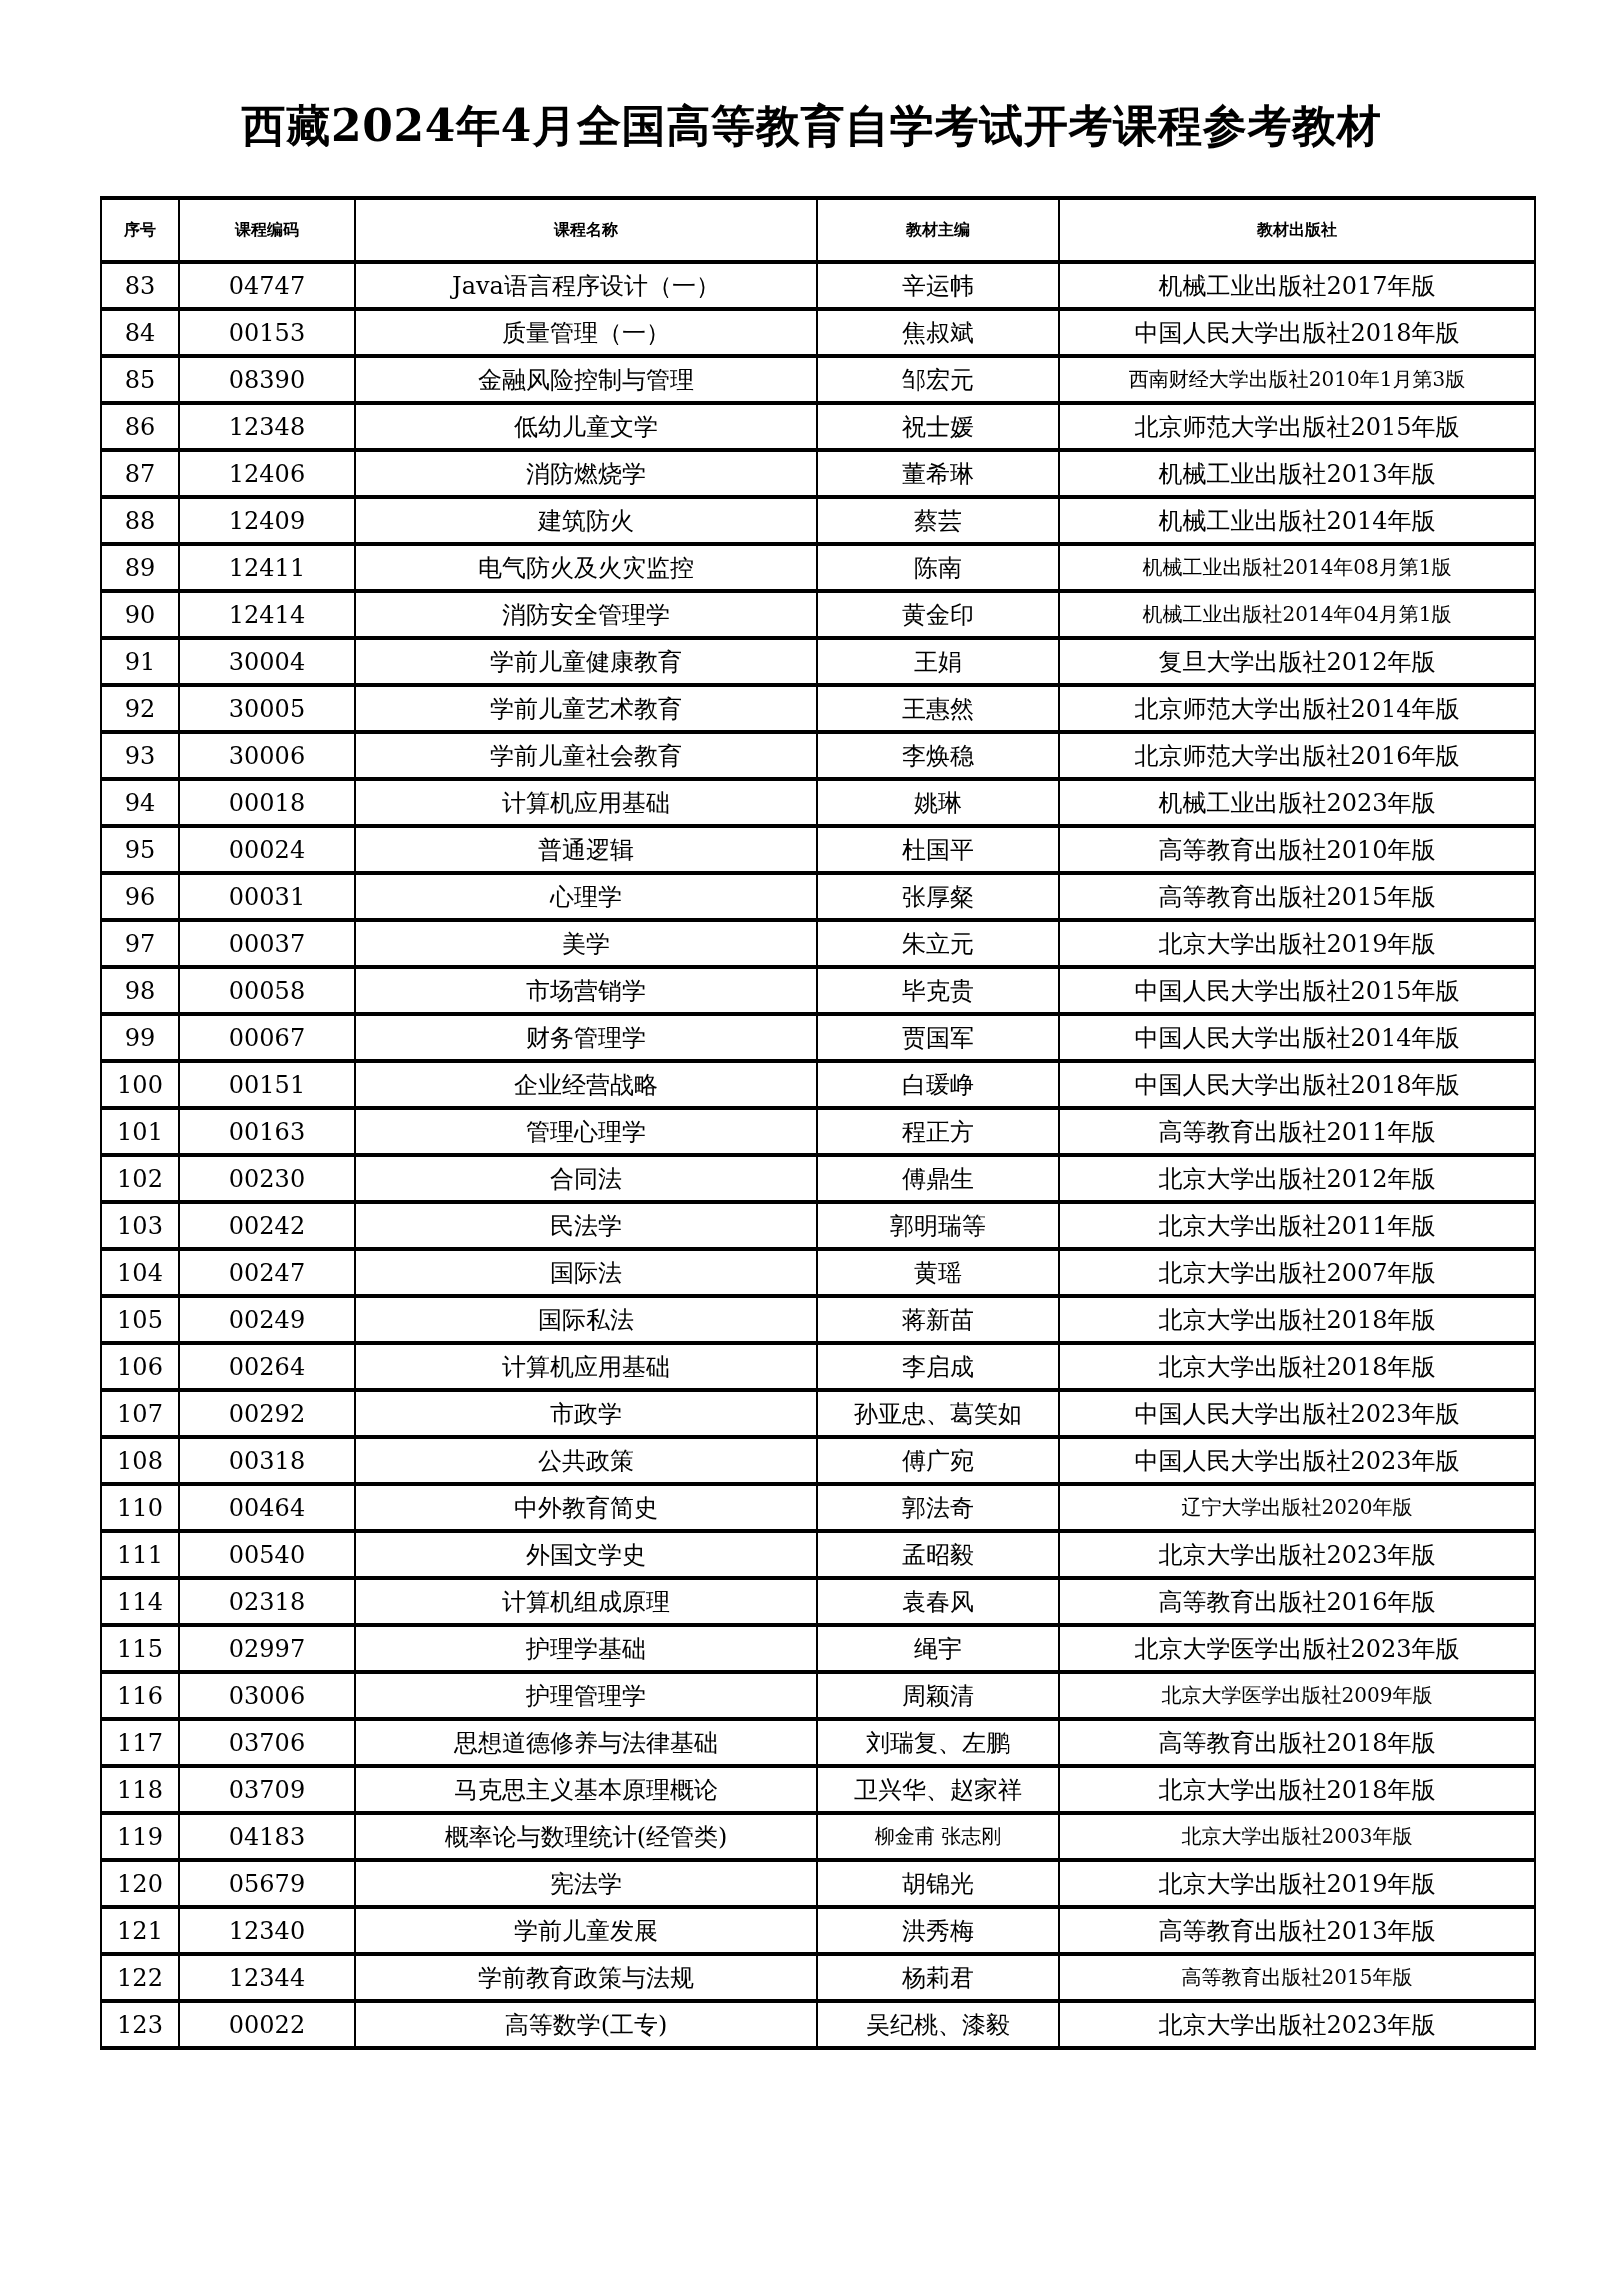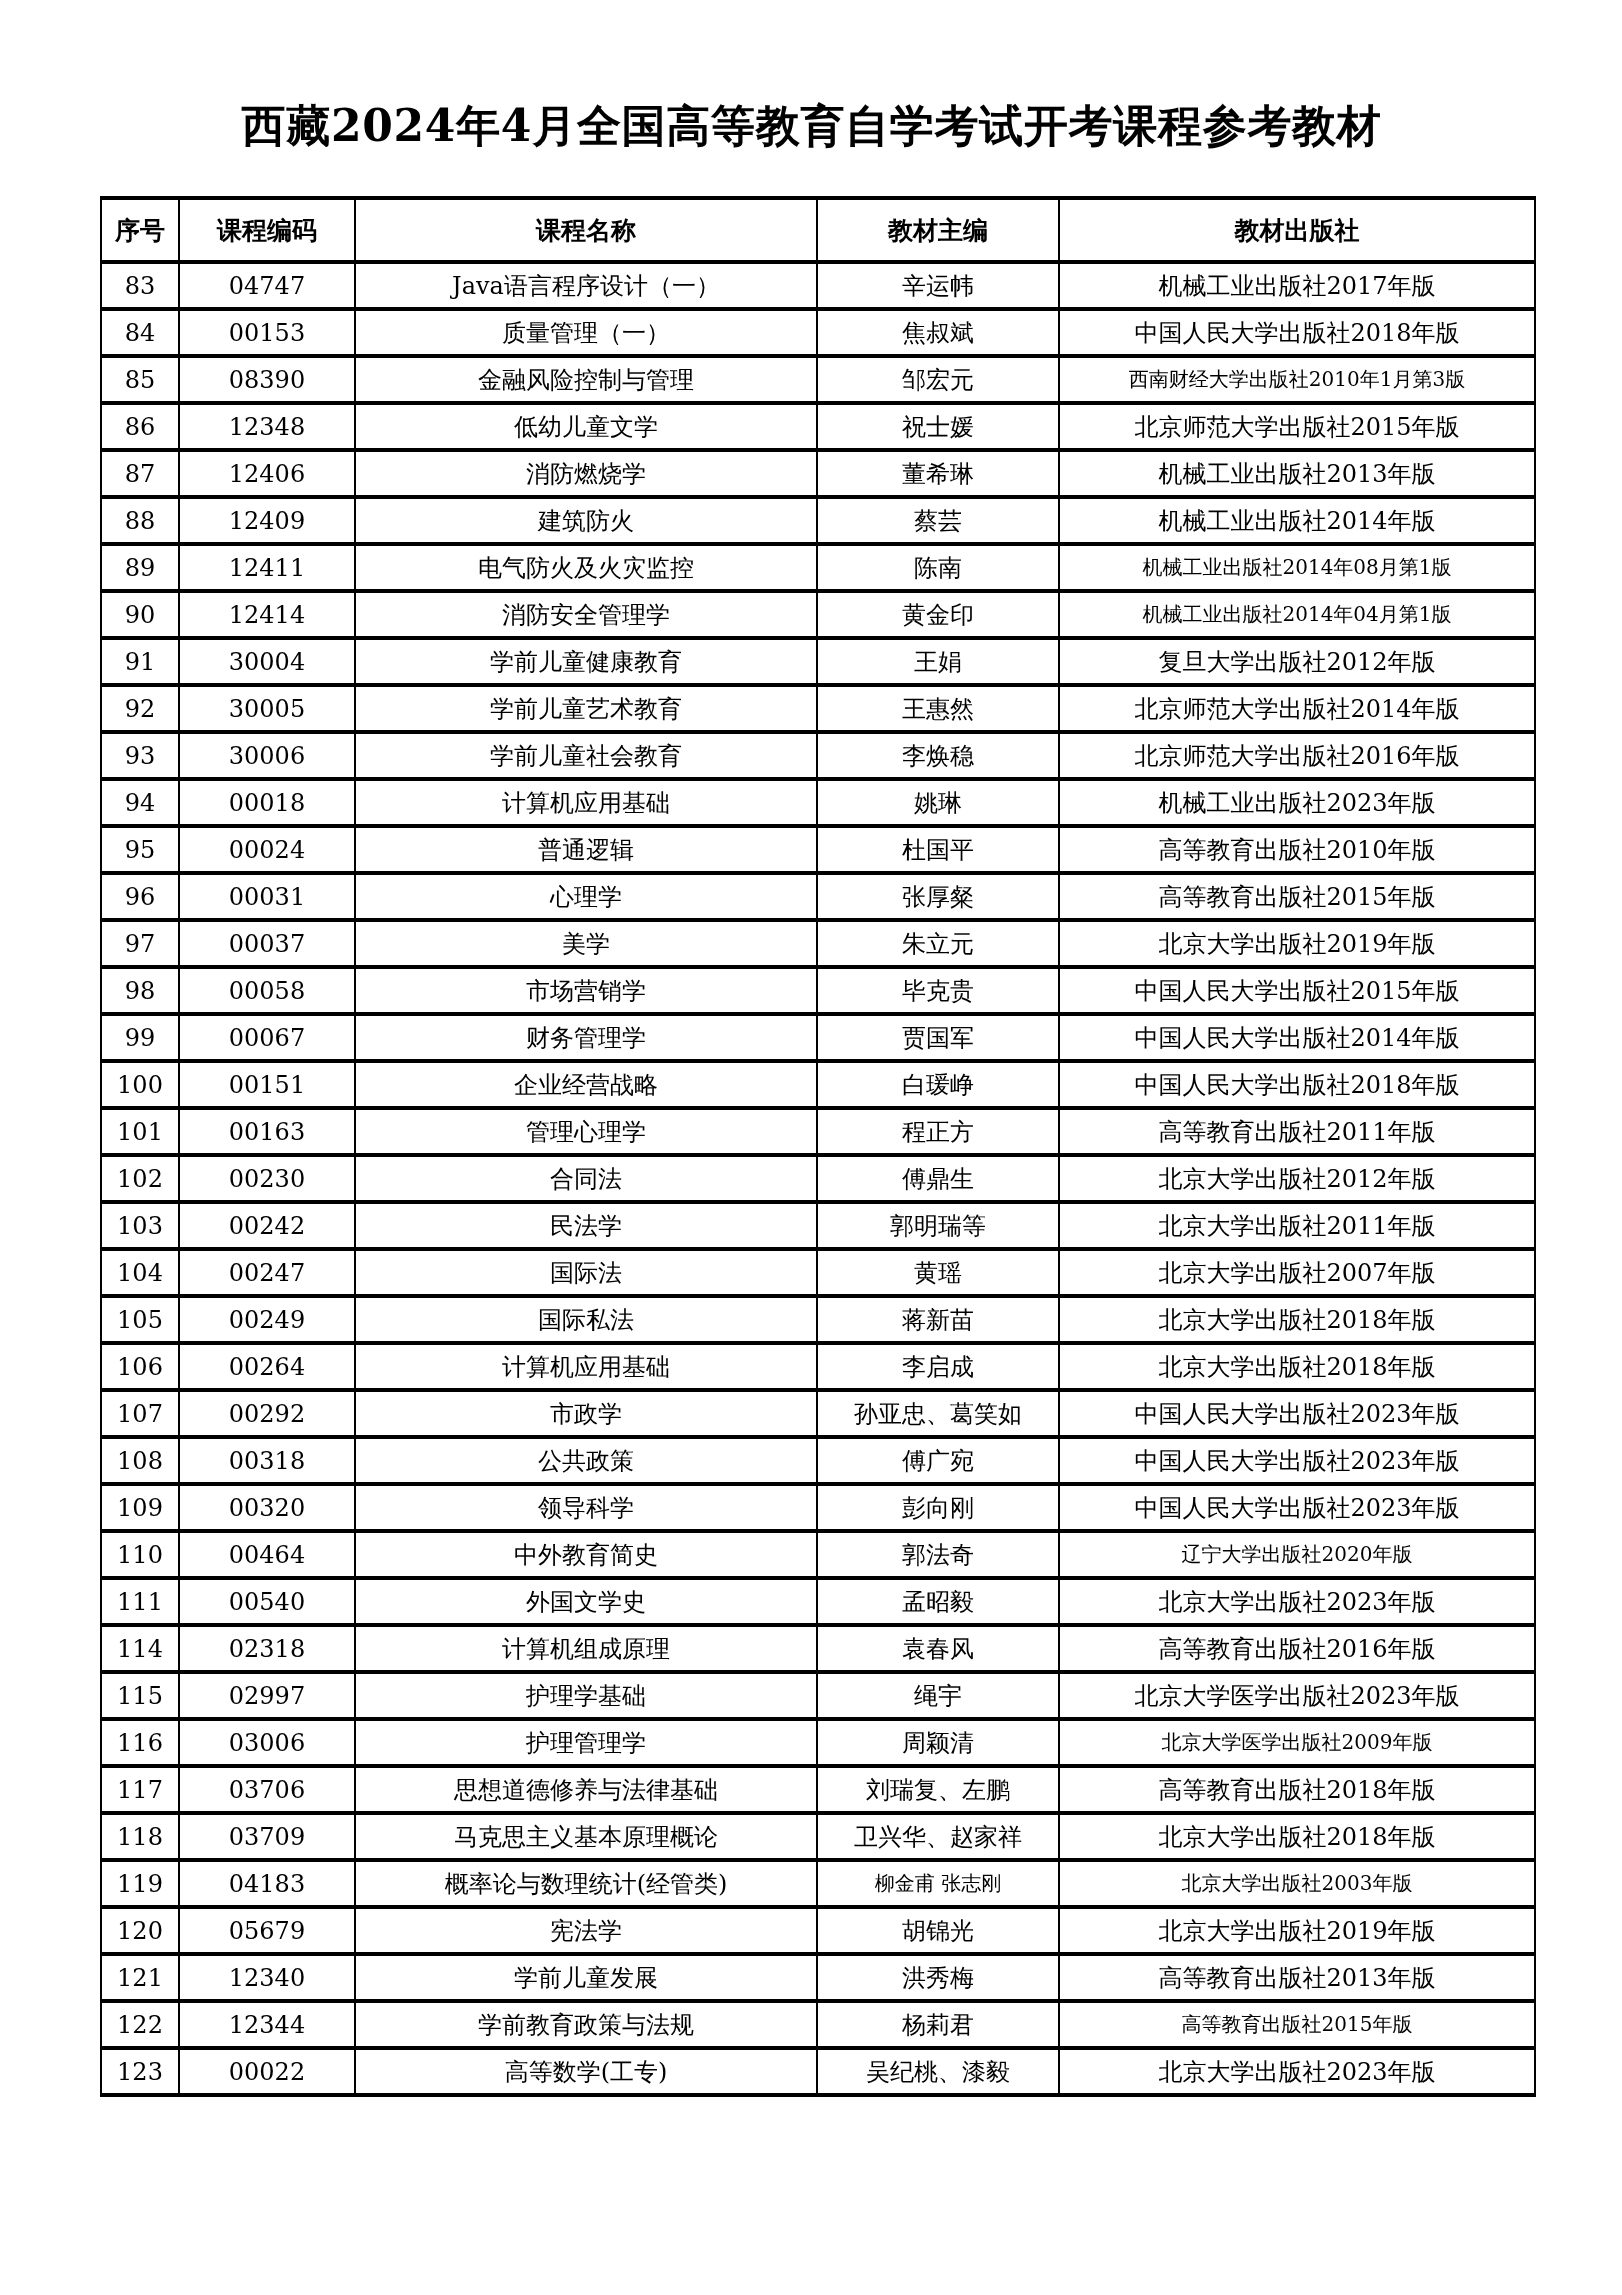--- a/index.html
+++ b/index.html
@@ -46,21 +46,21 @@
     text-align: center;
     vertical-align: middle;
     padding: 0 3.9px;
     white-space: nowrap;
     overflow: hidden;
   }
   table.course-table th {
     height: 60px;
     font-family: "DejaVu Sans", "Liberation Sans", sans-serif;
     font-weight: bold;
-    font-size: 25px;
+    font-size: 16px;
     margin-left: 44px;
   }
   table.course-table td {
     height: 43px;
     font-family: "DejaVu Serif", "Liberation Serif", serif;
     font-size: 24px;
   }
   table.course-table td.small {
     font-size: 20px;
   }
@@ -264,27 +264,20 @@
         <td>中国人民大学出版社2023年版</td>
       </tr>
       <tr>
         <td>108</td>
         <td>00318</td>
         <td>公共政策</td>
         <td>傅广宛</td>
         <td>中国人民大学出版社2023年版</td>
       </tr>
       <tr>
-        <td>109</td>
-        <td>00320</td>
-        <td>领导科学</td>
-        <td>彭向刚</td>
-        <td>中国人民大学出版社2023年版</td>
-      </tr>
-      <tr>
         <td>110</td>
         <td>00464</td>
         <td>中外教育简史</td>
         <td>郭法奇</td>
         <td class="small">辽宁大学出版社2020年版</td>
       </tr>
       <tr>
         <td>111</td>
         <td>00540</td>
         <td>外国文学史</td>

